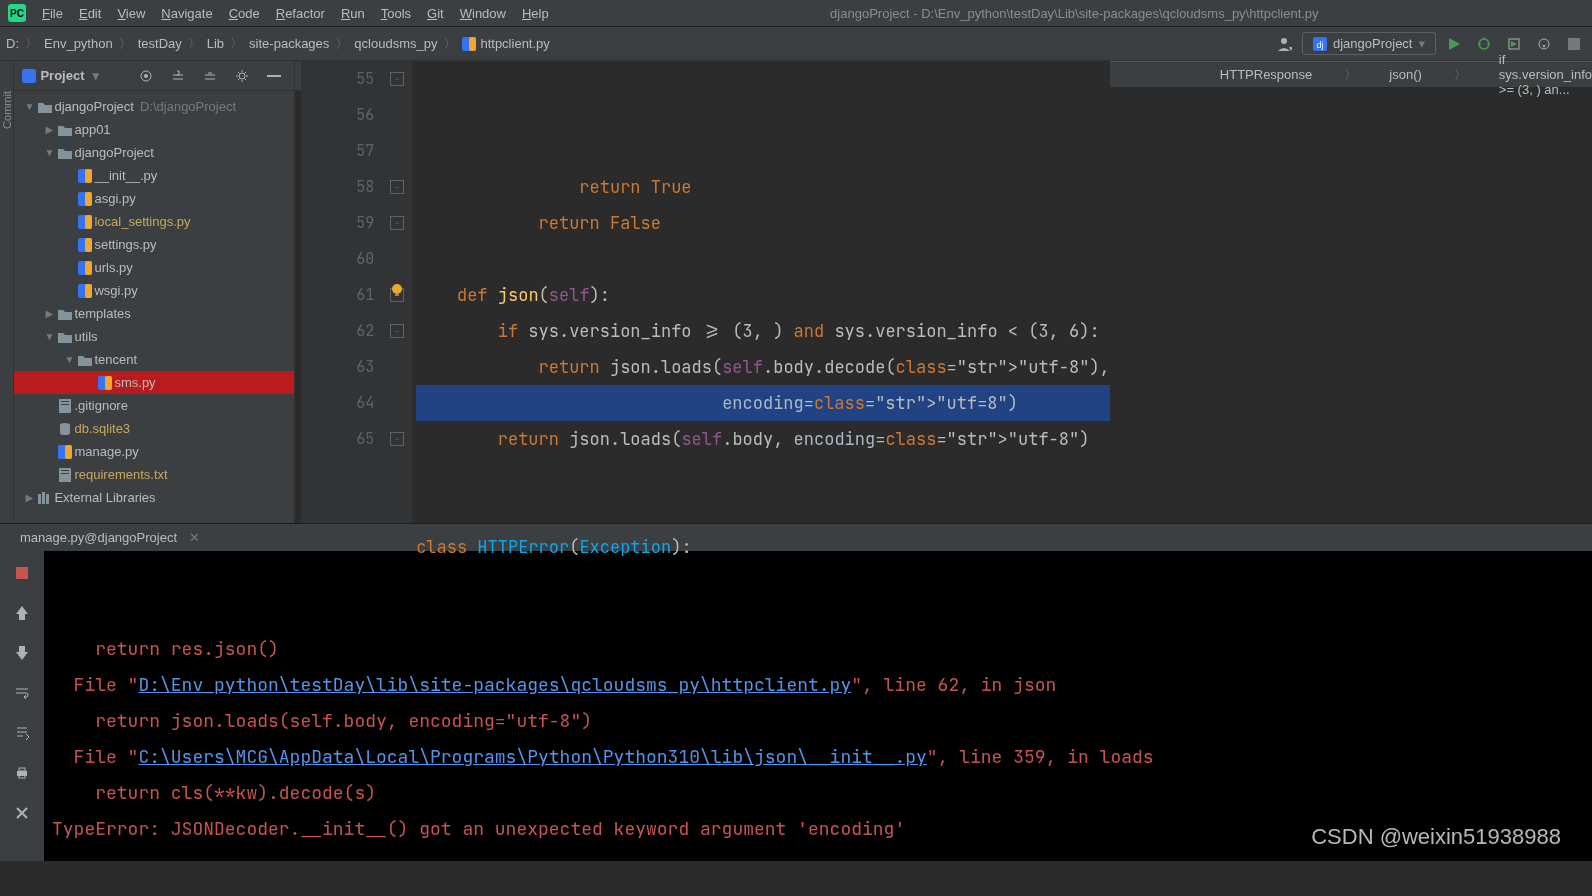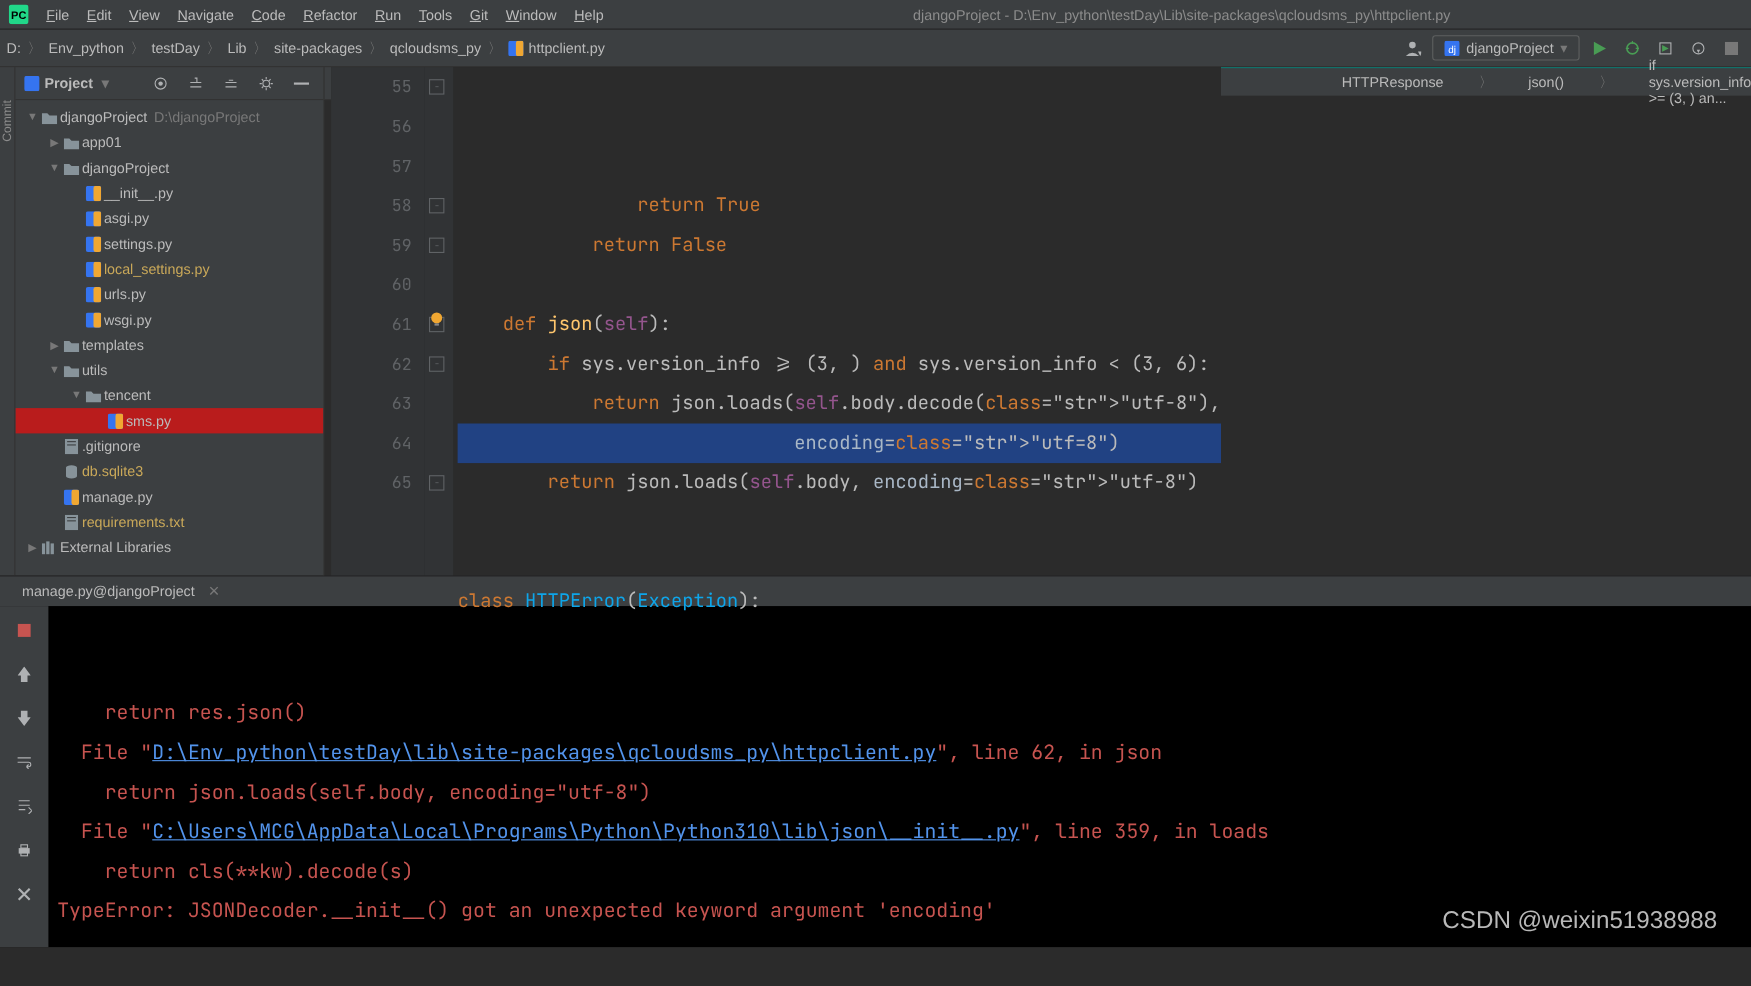--- a/index.html
+++ b/index.html
@@ -256,32 +256,32 @@
         </div>
         <div class="tree-row">
           <span class="tree-indent" style="width: 40px;"></span>
           <span class="tree-arrow"></span>
           <span class="tree-icon">
             <svg class="py-icon" viewBox="0 0 14 14">
               <rect width="14" height="14" rx="2" fill="#3574f0"></rect>
               <rect x="7" width="7" height="14" rx="2" fill="#f0a732"></rect>
             </svg>
           </span>
+          <span class="tree-label amber">local_settings.py</span>
+        </div>
+        <div class="tree-row">
+          <span class="tree-indent" style="width: 40px;"></span>
+          <span class="tree-arrow"></span>
+          <span class="tree-icon">
+            <svg class="py-icon" viewBox="0 0 14 14">
+              <rect width="14" height="14" rx="2" fill="#3574f0"></rect>
+              <rect x="7" width="7" height="14" rx="2" fill="#f0a732"></rect>
+            </svg>
+          </span>
           <span class="tree-label">settings.py</span>
-        </div>
-        <div class="tree-row">
-          <span class="tree-indent" style="width: 40px;"></span>
-          <span class="tree-arrow"></span>
-          <span class="tree-icon">
-            <svg class="py-icon" viewBox="0 0 14 14">
-              <rect width="14" height="14" rx="2" fill="#3574f0"></rect>
-              <rect x="7" width="7" height="14" rx="2" fill="#f0a732"></rect>
-            </svg>
-          </span>
-          <span class="tree-label amber">local_settings.py</span>
         </div>
         <div class="tree-row">
           <span class="tree-indent" style="width: 40px;"></span>
           <span class="tree-arrow"></span>
           <span class="tree-icon">
             <svg class="py-icon" viewBox="0 0 14 14">
               <rect width="14" height="14" rx="2" fill="#3574f0"></rect>
               <rect x="7" width="7" height="14" rx="2" fill="#f0a732"></rect>
             </svg>
           </span>

